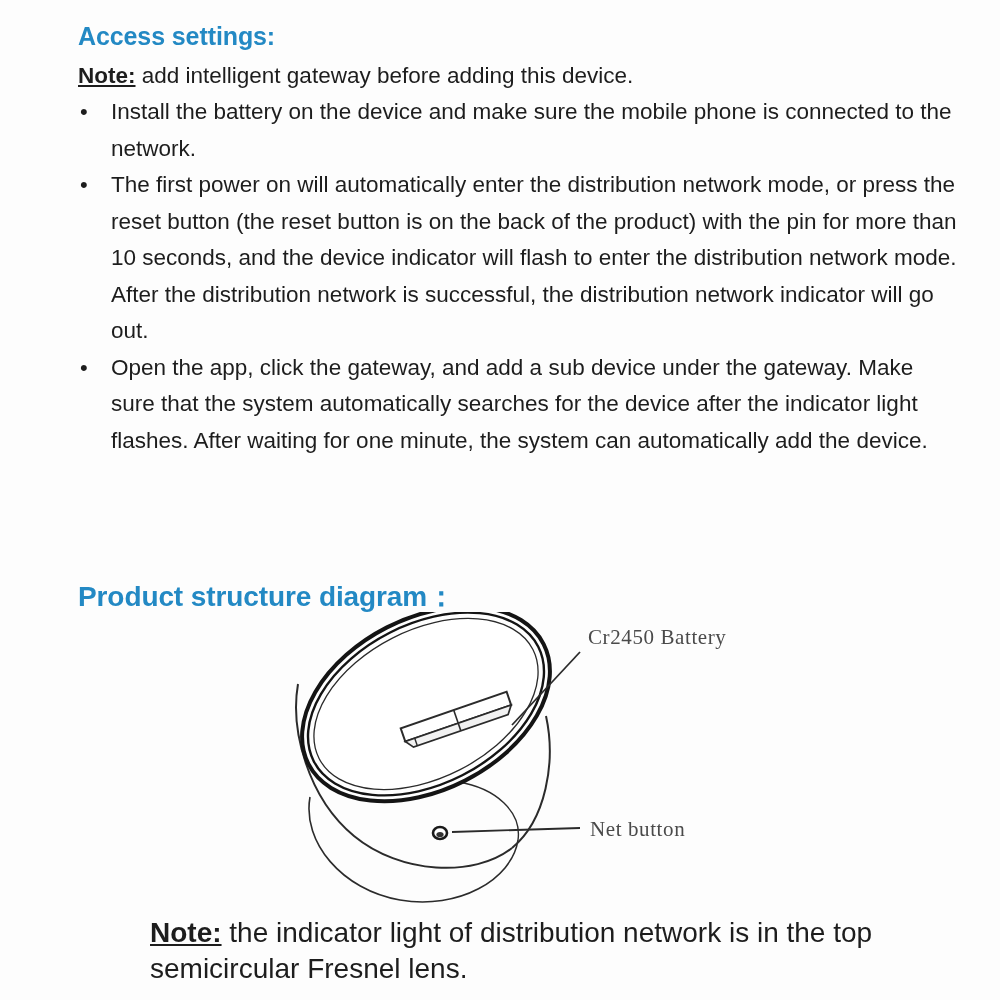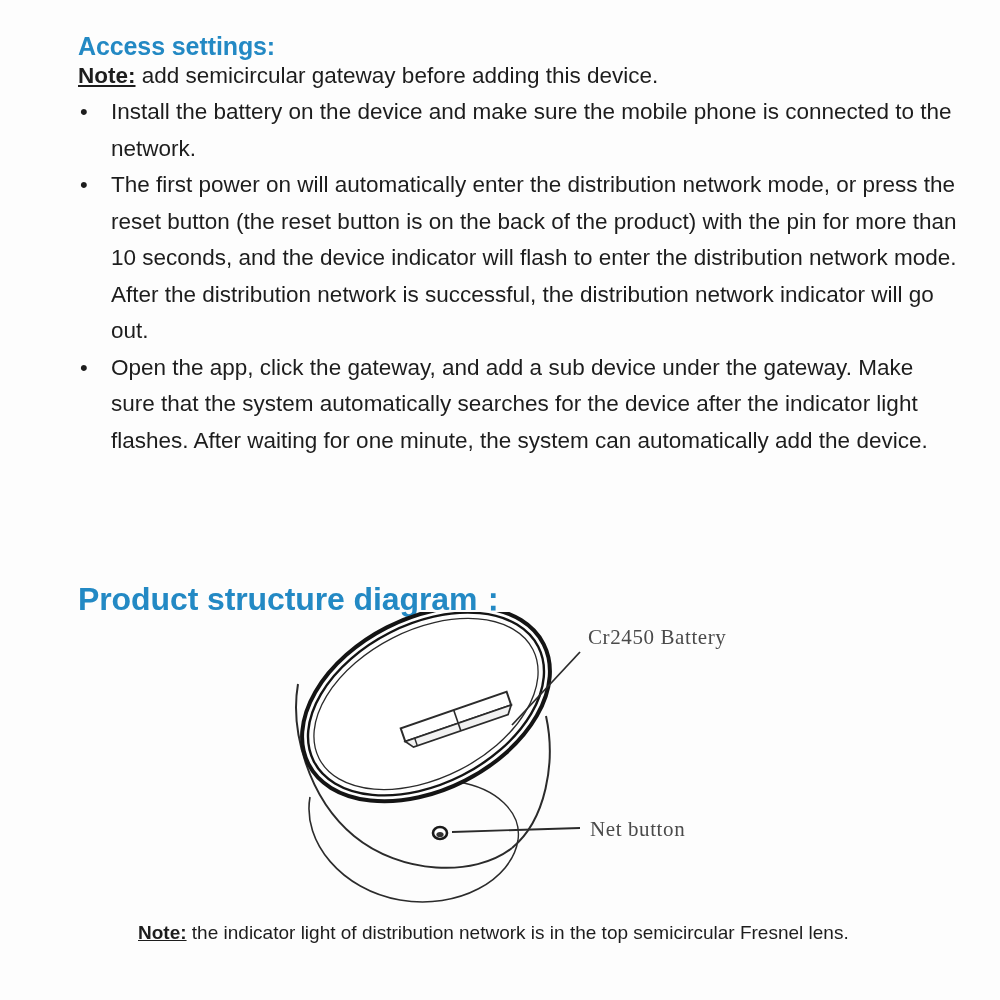--- a/index.html
+++ b/index.html
@@ -24,28 +24,28 @@
   
   .section-heading {
     position: absolute;
     font-weight: bold;
     color: #2389c4;
     letter-spacing: -0.1px;
     white-space: nowrap;
   }
   #access-heading {
     left: 78px;
-    top: 32px;
+    top: 22px;
     font-size: 25px;
     text-align: center;
   }
   #structure-heading {
     left: 78px;
     top: 578px;
-    font-size: 32px;
+    font-size: 28px;
   }
 
   
   .note-line {
     position: absolute;
     font-size: 22.5px;
     line-height: 36px;
     color: #1d1d1d;
   }
   #note-top {
@@ -77,24 +77,24 @@
     left: 2px;
     top: 0;
     font-size: 22px;
     line-height: 36.5px;
     color: #1d1d1d;
   }
 
   
   #note-bottom {
     position: absolute;
-    left: 138px;
+    left: 150px;
     top: 915px;
     width: 790px;
-    font-size: 19px;
+    font-size: 28px;
     line-height: 36px;
     color: #1d1d1d;
   }
 
   
   #structure-diagram {
     position: absolute;
     left: 250px;
     top: 612px;
     width: 520px;
@@ -108,21 +108,21 @@
   }
 </style>
 </head>
 <body>
 
 <div class="page">
 
   <div id="access-heading" class="section-heading">Access settings:</div>
 
   <div id="note-top" class="note-line">
-    <span class="note-label">Note:</span><span> add semicircular gateway before adding this device.</span>
+    <span class="note-label">Note:</span><span> add intelligent gateway before adding this device.</span>
   </div>
 
   <div class="bullet-list">
     <p class="bullet-item">
       <span class="bullet-dot">•</span>
       <span>Install the battery on the device and make sure the mobile phone is connected to the network.</span>
     </p>
     <p class="bullet-item">
       <span class="bullet-dot">•</span>
       <span>The first power on will automatically enter the distribution network mode, or press the reset button (the reset button is on the back of the product) with the pin for more than 10 seconds, and the device indicator will flash to enter the distribution network mode. After the distribution network is successful, the distribution network indicator will go out.</span>

